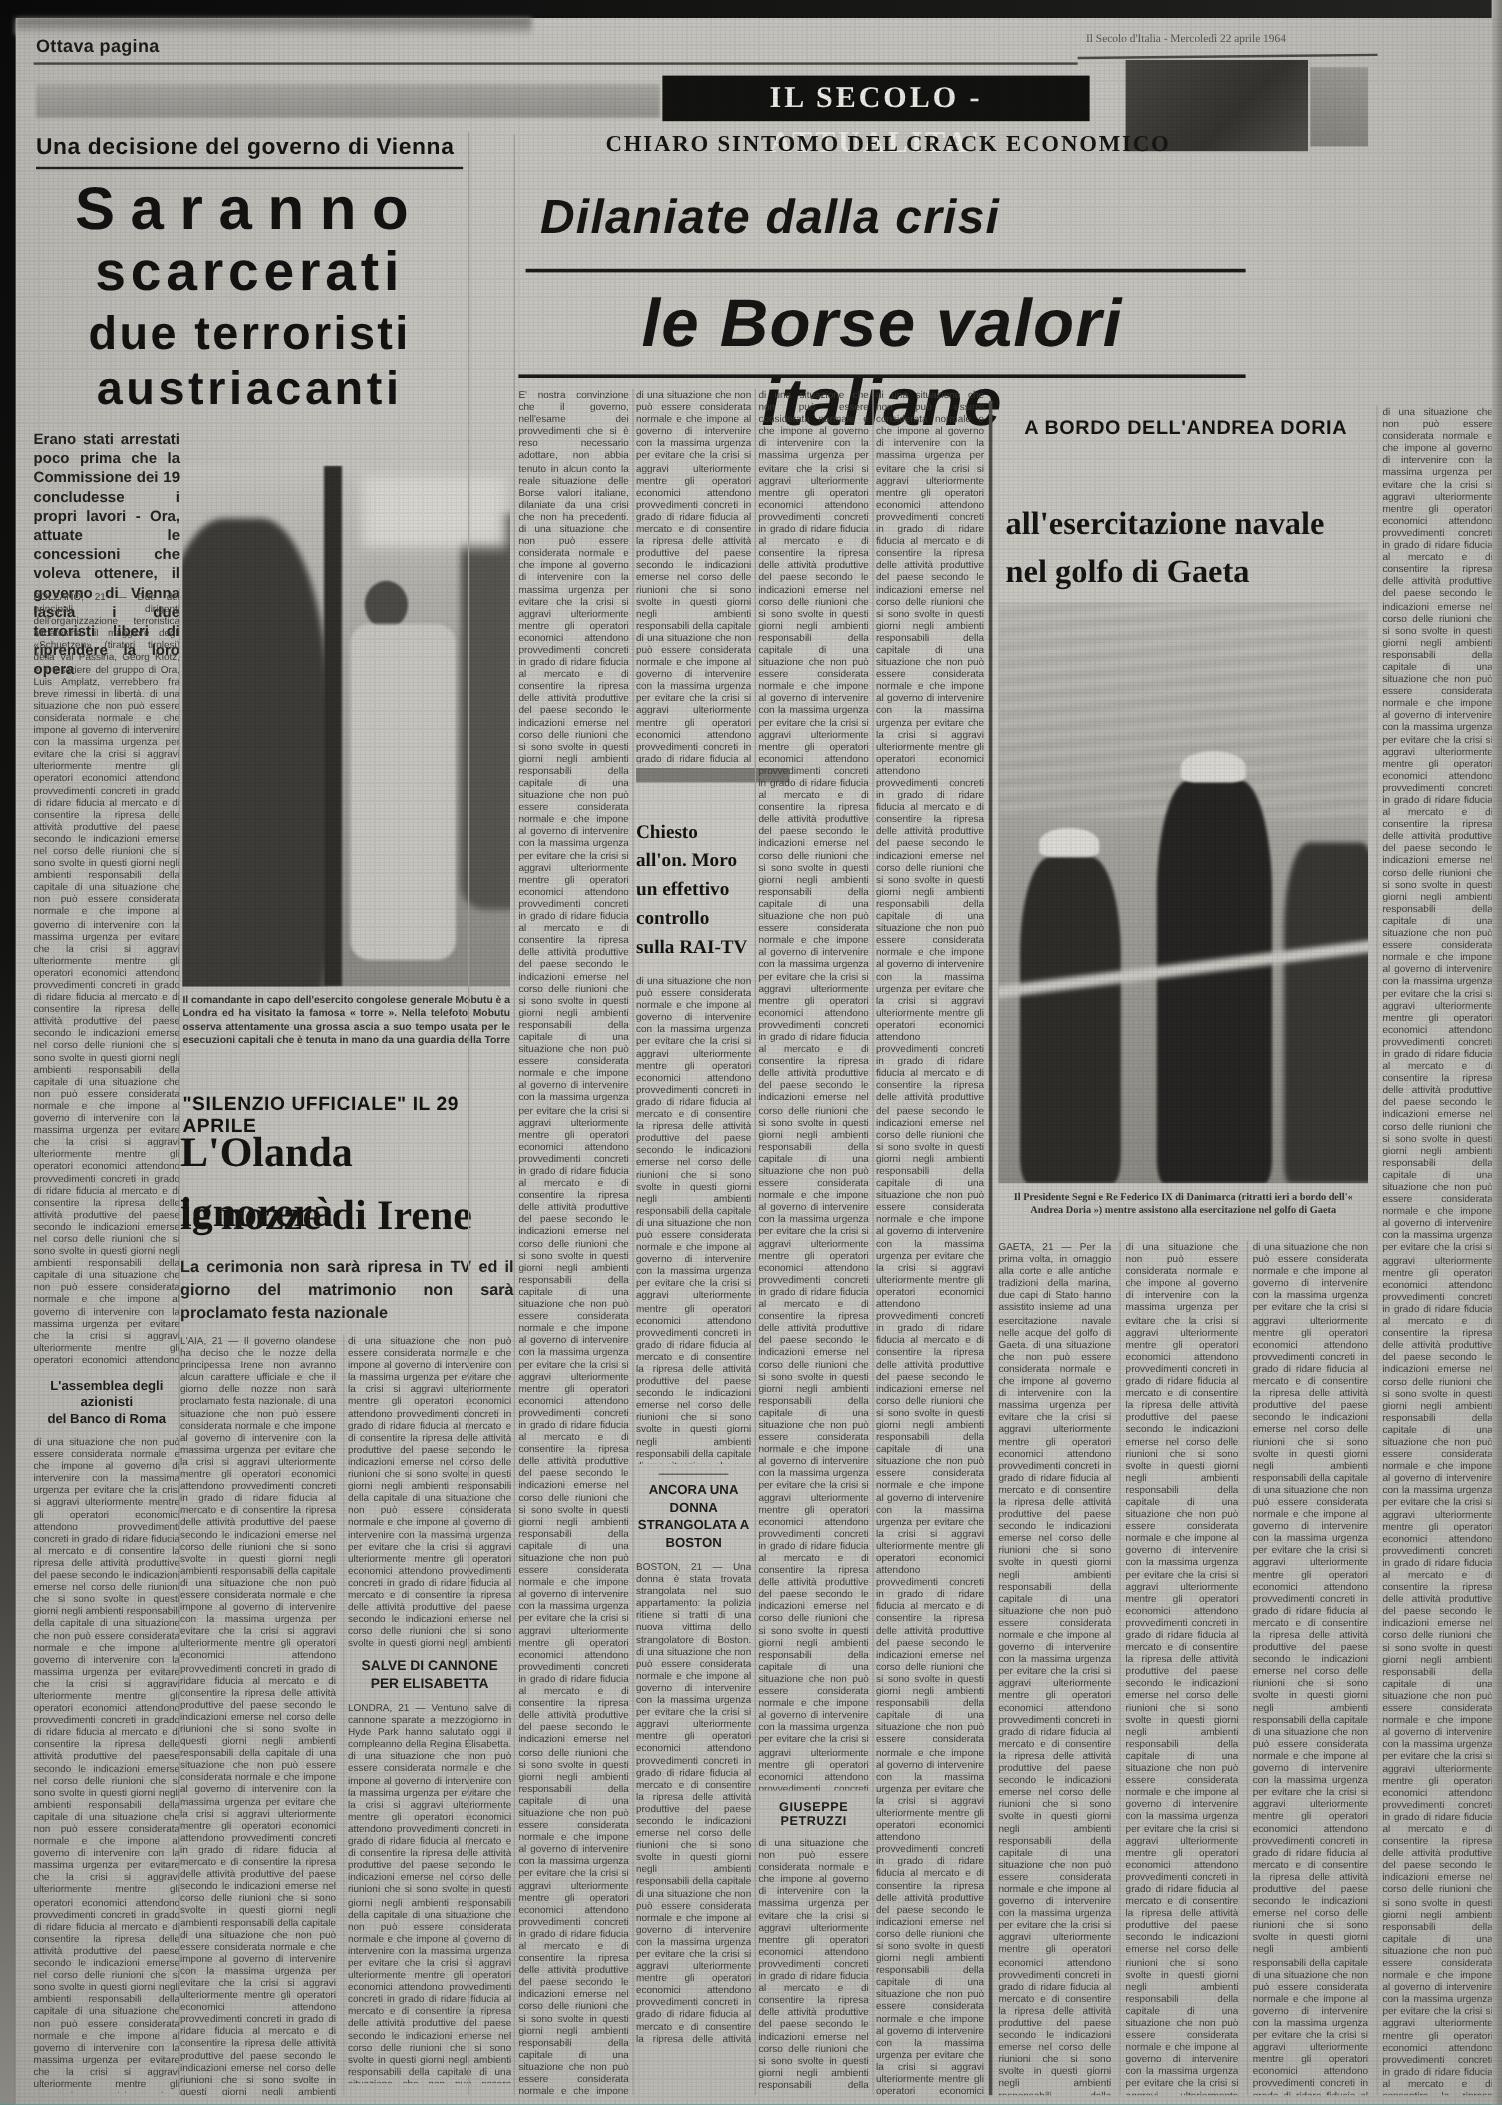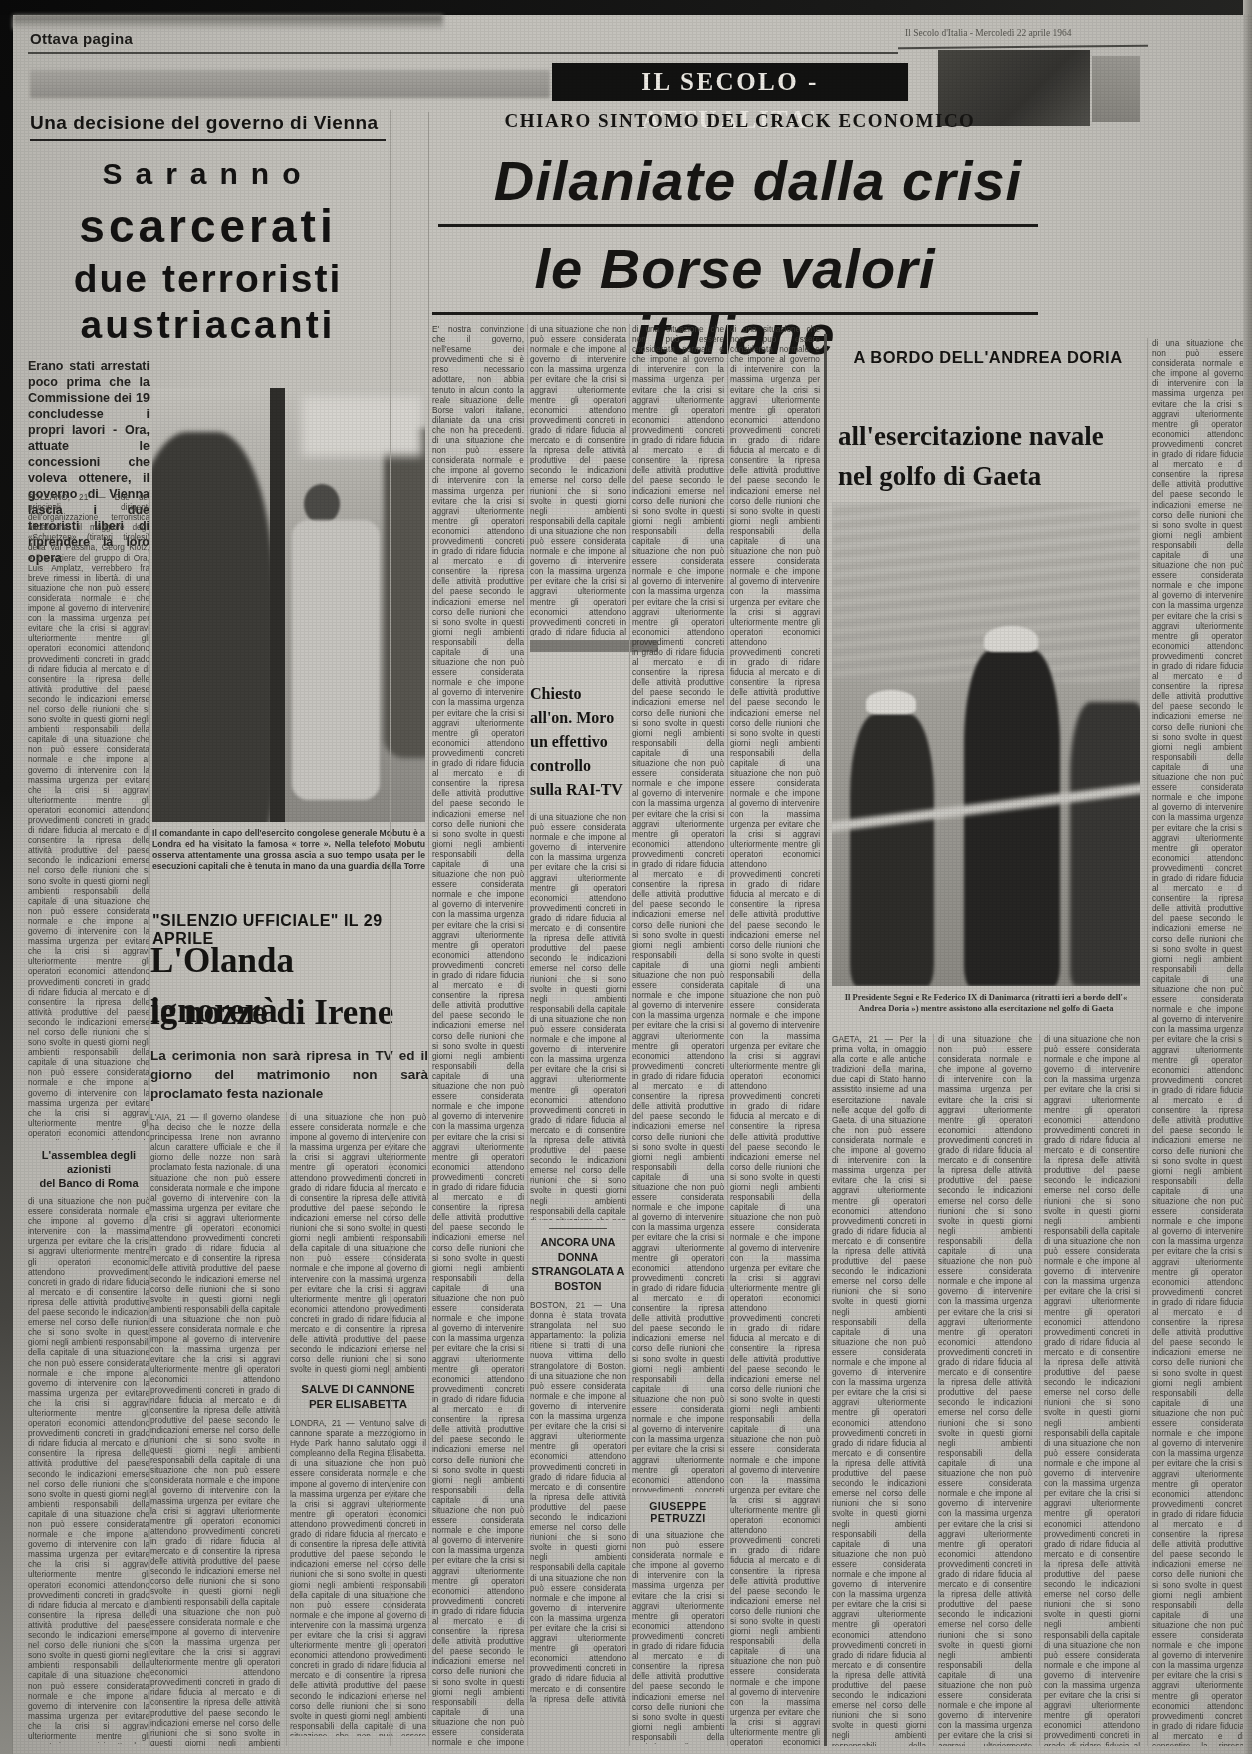--- a/index.html
+++ b/index.html
@@ -57,21 +57,21 @@
   <div class="t head-rule" style="left:28px;top:52px;width:870px;"></div>
   <div class="t head-rule" style="left:898px;top:46px;width:250px;transform:rotate(-.6deg);"></div>
   <div class="t masthead" style="left:905px;top:28px;">Il Secolo d'Italia  -  Mercoledì 22 aprile 1964</div>
 
   <div class="t grayband" style="left:30px;top:70px;width:520px;height:28px;"></div>
   <div class="t banner" style="left:552px;top:63px;width:356px;height:38px;">IL SECOLO - ATTUALITA'</div>
   <div class="t darkfrag" style="left:938px;top:50px;width:152px;height:76px;"></div>
   <div class="t lightfrag" style="left:1092px;top:56px;width:48px;height:66px;"></div>
 
   <div class="t kicker-sans vienna-kick" style="left:30px;top:112px;width:356px;">Una decisione del governo di Vienna</div>
-  <div class="t vienna-hl" style="left:28px;top:148px;width:360px;font-size:30px;line-height:52px;letter-spacing:13px;">Saranno</div>
+  <div class="t vienna-hl" style="left:28px;top:148px;width:360px;font-size:50px;line-height:52px;letter-spacing:13px;">Saranno</div>
   <div class="t vienna-hl" style="left:28px;top:200px;width:360px;font-size:46px;line-height:52px;letter-spacing:4px;">scarcerati</div>
   <div class="t vienna-hl" style="left:28px;top:256px;width:360px;font-size:39px;line-height:46px;letter-spacing:2px;">due terroristi</div>
   <div class="t vienna-hl" style="left:28px;top:302px;width:360px;font-size:39px;line-height:46px;letter-spacing:3px;">austriacanti</div>
 
   <div class="t standfirst" style="left:28px;top:358px;width:122px;">Erano stati arrestati poco prima che la Commissione dei 19 concludesse i propri lavori - Ora, attuate le concessioni che voleva ottenere, il governo di Vienna lascia i due terroristi liberi di riprendere la loro opera</div>
 
   <div class="t" style="left:28px;top:492px;width:122px;height:1252px;">
     <div class="bodycol" style="height:648px;"><span>BOLZANO, 21 — Due dei principali dirigenti dell'organizzazione terroristica altoatesina: il maggiore degli «Schuetzen» (tiratori tirolesi) della Val Passiria, Georg Klotz, e il tesoriere del gruppo di Ora, Luis Amplatz, verrebbero fra breve rimessi in libertà.</span> <span>di una situazione che non può essere considerata normale e che impone al governo di intervenire con la massima urgenza per evitare che la crisi si aggravi ulteriormente mentre gli operatori economici attendono provvedimenti concreti in grado di ridare fiducia al mercato e di consentire la ripresa delle attività produttive del paese secondo le indicazioni emerse nel corso delle riunioni che si sono svolte in questi giorni negli ambienti responsabili della capitale di una situazione che non può essere considerata normale e che impone al governo di intervenire con la massima urgenza per evitare che la crisi si aggravi ulteriormente mentre gli operatori economici attendono provvedimenti concreti in grado di ridare fiducia al mercato e di consentire la ripresa delle attività produttive del paese secondo le indicazioni emerse nel corso delle riunioni che si sono svolte in questi giorni negli ambienti responsabili della capitale di una situazione che non può essere considerata normale e che impone al governo di intervenire con la massima urgenza per evitare che la crisi si aggravi ulteriormente mentre gli operatori economici attendono provvedimenti concreti in grado di ridare fiducia al mercato e di consentire la ripresa delle attività produttive del paese secondo le indicazioni emerse nel corso delle riunioni che si sono svolte in questi giorni negli ambienti responsabili della capitale di una situazione che non può essere considerata normale e che impone al governo di intervenire con la massima urgenza per evitare che la crisi si aggravi ulteriormente mentre gli operatori economici attendono provvedimenti concreti in grado di ridare fiducia al mercato e di consentire la ripresa delle attività produttive del paese secondo le indicazioni emerse nel corso delle riunioni che si sono svolte in questi giorni negli ambienti responsabili della capitale di una situazione che non può essere considerata normale e che impone al governo di intervenire con la massima urgenza per evitare che la crisi si aggravi ulteriormente mentre gli operatori economici attendono provvedimenti concreti in grado di ridare fiducia al mercato e di consentire la ripresa delle attività produttive del paese secondo le indicazioni emerse nel corso delle riunioni che si sono svolte in questi giorni negli ambienti responsabili della capitale</span></div>
     <div class="subhead prelines" style="font-size:11px;line-height:14px;margin:8px 0 6px;">L'assemblea degli azionisti
 del Banco di Roma</div>
@@ -96,21 +96,21 @@
   <div class="t bodycol" style="left:150px;top:1112px;width:130px;height:634px;"><span>L'AIA, 21 — Il governo olandese ha deciso che le nozze della principessa Irene non avranno alcun carattere ufficiale e che il giorno delle nozze non sarà proclamato festa nazionale.</span> <span>di una situazione che non può essere considerata normale e che impone al governo di intervenire con la massima urgenza per evitare che la crisi si aggravi ulteriormente mentre gli operatori economici attendono provvedimenti concreti in grado di ridare fiducia al mercato e di consentire la ripresa delle attività produttive del paese secondo le indicazioni emerse nel corso delle riunioni che si sono svolte in questi giorni negli ambienti responsabili della capitale di una situazione che non può essere considerata normale e che impone al governo di intervenire con la massima urgenza per evitare che la crisi si aggravi ulteriormente mentre gli operatori economici attendono provvedimenti concreti in grado di ridare fiducia al mercato e di consentire la ripresa delle attività produttive del paese secondo le indicazioni emerse nel corso delle riunioni che si sono svolte in questi giorni negli ambienti responsabili della capitale di una situazione che non può essere considerata normale e che impone al governo di intervenire con la massima urgenza per evitare che la crisi si aggravi ulteriormente mentre gli operatori economici attendono provvedimenti concreti in grado di ridare fiducia al mercato e di consentire la ripresa delle attività produttive del paese secondo le indicazioni emerse nel corso delle riunioni che si sono svolte in questi giorni negli ambienti responsabili della capitale di una situazione che non può essere considerata normale e che impone al governo di intervenire con la massima urgenza per evitare che la crisi si aggravi ulteriormente mentre gli operatori economici attendono provvedimenti concreti in grado di ridare fiducia al mercato e di consentire la ripresa delle attività produttive del paese secondo le indicazioni emerse nel corso delle riunioni che si sono svolte in questi giorni negli ambienti responsabili della capitale di una situazione che non può essere considerata normale e che impone al governo di intervenire con la massima urgenza per evitare che la crisi si aggravi ulteriormente mentre gli operatori economici attendono provvedimenti concreti in grado di ridare fiducia al mercato e di consentire la ripresa delle attività produttive del paese secondo le indicazioni emerse nel corso delle riunioni che si sono svolte in questi giorni negli ambienti responsabili della capitale di una situazione che non può essere considerata normale e che impone al governo di intervenire con la massima urgenza per evitare che la crisi si aggravi ulteriormente mentre gli operatori economici attendono provvedimenti concreti in grado di ridare fiducia al mercato e di consentire la ripresa delle attività produttive del paese secondo le indicazioni emerse nel corso delle riunioni che si sono svolte in questi giorni negli ambienti responsabili della capitale di una situazione che non può essere considerata normale e che impone al governo di intervenire con la massima urgenza per evitare che la crisi si aggravi ulteriormente mentre gli operatori economici attendono provvedimenti concreti in grado di ridare fiducia al mercato e di consentire la ripresa delle attività produttive del paese secondo le indicazioni emerse nel corso delle riunioni che si sono svolte in questi giorni negli ambienti responsabili della capitale</span></div>
 
   <div class="t" style="left:290px;top:1112px;width:136px;height:634px;">
     <div class="bodycol" style="height:262px;"><span>di una situazione che non può essere considerata normale e che impone al governo di intervenire con la massima urgenza per evitare che la crisi si aggravi ulteriormente mentre gli operatori economici attendono provvedimenti concreti in grado di ridare fiducia al mercato e di consentire la ripresa delle attività produttive del paese secondo le indicazioni emerse nel corso delle riunioni che si sono svolte in questi giorni negli ambienti responsabili della capitale di una situazione che non può essere considerata normale e che impone al governo di intervenire con la massima urgenza per evitare che la crisi si aggravi ulteriormente mentre gli operatori economici attendono provvedimenti concreti in grado di ridare fiducia al mercato e di consentire la ripresa delle attività produttive del paese secondo le indicazioni emerse nel corso delle riunioni che si sono svolte in questi giorni negli ambienti responsabili della capitale di una situazione che non può essere considerata normale e che impone al governo di intervenire con la massima urgenza per evitare che la crisi si aggravi ulteriormente mentre gli operatori economici attendono provvedimenti concreti in grado di ridare fiducia al mercato e di consentire la ripresa delle attività produttive del paese secondo le indicazioni emerse nel corso delle riunioni che si sono svolte in questi giorni negli ambienti responsabili della capitale</span></div>
     <div class="subhead prelines" style="font-size:11.5px;line-height:15px;margin:8px 0 6px;">SALVE DI CANNONE
 PER ELISABETTA</div>
     <div class="bodycol" style="height:318px;"><span>LONDRA, 21 — Ventuno salve di cannone sparate a mezzogiorno in Hyde Park hanno salutato oggi il compleanno della Regina Elisabetta.</span> <span>di una situazione che non può essere considerata normale e che impone al governo di intervenire con la massima urgenza per evitare che la crisi si aggravi ulteriormente mentre gli operatori economici attendono provvedimenti concreti in grado di ridare fiducia al mercato e di consentire la ripresa delle attività produttive del paese secondo le indicazioni emerse nel corso delle riunioni che si sono svolte in questi giorni negli ambienti responsabili della capitale di una situazione che non può essere considerata normale e che impone al governo di intervenire con la massima urgenza per evitare che la crisi si aggravi ulteriormente mentre gli operatori economici attendono provvedimenti concreti in grado di ridare fiducia al mercato e di consentire la ripresa delle attività produttive del paese secondo le indicazioni emerse nel corso delle riunioni che si sono svolte in questi giorni negli ambienti responsabili della capitale di una situazione che non può essere considerata normale e che impone al governo di intervenire con la massima urgenza per evitare che la crisi si aggravi ulteriormente mentre gli operatori economici attendono provvedimenti concreti in grado di ridare fiducia al mercato e di consentire la ripresa delle attività produttive del paese secondo le indicazioni emerse nel corso delle riunioni che si sono svolte in questi giorni negli ambienti responsabili della capitale di una situazione che non può essere considerata normale e che impone al governo di intervenire con la massima urgenza per evitare che la crisi si aggravi ulteriormente mentre gli operatori economici attendono provvedimenti concreti in grado di ridare fiducia al mercato e di consentire la ripresa delle attività produttive del paese secondo le indicazioni emerse nel corso delle riunioni che si sono svolte in questi giorni negli ambienti responsabili della capitale</span></div>
   </div>
 
   <div class="t serifhl" style="left:440px;top:110px;width:600px;font-size:19px;letter-spacing:1.5px;text-align:center;">CHIARO SINTOMO DEL CRACK ECONOMICO</div>
-  <div class="t italichl" style="left:462px;top:148px;width:592px;font-size:56px;line-height:66px;text-align:center;">Dilaniate dalla crisi</div>
+  <div class="t italichl" style="left:450px;top:148px;width:592px;font-size:40px;line-height:66px;">Dilaniate dalla crisi</div>
   <div class="t hrule" style="left:438px;top:224px;width:600px;height:3px;"></div>
   <div class="t italichl" style="left:432px;top:236px;width:606px;font-size:56px;line-height:66px;text-align:center;">le Borse valori italiane</div>
   <div class="t hrule" style="left:432px;top:312px;width:606px;height:3px;"></div>
 
   <div class="t bodycol" style="left:432px;top:324px;width:92px;height:1422px;"><span>E' nostra convinzione che il governo, nell'esame dei provvedimenti che si è reso necessario adottare, non abbia tenuto in alcun conto la reale situazione delle Borse valori italiane, dilaniate da una crisi che non ha precedenti.</span> <span>di una situazione che non può essere considerata normale e che impone al governo di intervenire con la massima urgenza per evitare che la crisi si aggravi ulteriormente mentre gli operatori economici attendono provvedimenti concreti in grado di ridare fiducia al mercato e di consentire la ripresa delle attività produttive del paese secondo le indicazioni emerse nel corso delle riunioni che si sono svolte in questi giorni negli ambienti responsabili della capitale di una situazione che non può essere considerata normale e che impone al governo di intervenire con la massima urgenza per evitare che la crisi si aggravi ulteriormente mentre gli operatori economici attendono provvedimenti concreti in grado di ridare fiducia al mercato e di consentire la ripresa delle attività produttive del paese secondo le indicazioni emerse nel corso delle riunioni che si sono svolte in questi giorni negli ambienti responsabili della capitale di una situazione che non può essere considerata normale e che impone al governo di intervenire con la massima urgenza per evitare che la crisi si aggravi ulteriormente mentre gli operatori economici attendono provvedimenti concreti in grado di ridare fiducia al mercato e di consentire la ripresa delle attività produttive del paese secondo le indicazioni emerse nel corso delle riunioni che si sono svolte in questi giorni negli ambienti responsabili della capitale di una situazione che non può essere considerata normale e che impone al governo di intervenire con la massima urgenza per evitare che la crisi si aggravi ulteriormente mentre gli operatori economici attendono provvedimenti concreti in grado di ridare fiducia al mercato e di consentire la ripresa delle attività produttive del paese secondo le indicazioni emerse nel corso delle riunioni che si sono svolte in questi giorni negli ambienti responsabili della capitale di una situazione che non può essere considerata normale e che impone al governo di intervenire con la massima urgenza per evitare che la crisi si aggravi ulteriormente mentre gli operatori economici attendono provvedimenti concreti in grado di ridare fiducia al mercato e di consentire la ripresa delle attività produttive del paese secondo le indicazioni emerse nel corso delle riunioni che si sono svolte in questi giorni negli ambienti responsabili della capitale di una situazione che non può essere considerata normale e che impone al governo di intervenire con la massima urgenza per evitare che la crisi si aggravi ulteriormente mentre gli operatori economici attendono provvedimenti concreti in grado di ridare fiducia al mercato e di consentire la ripresa delle attività produttive del paese secondo le indicazioni emerse nel corso delle riunioni che si sono svolte in questi giorni negli ambienti responsabili della capitale di una situazione che non può essere considerata normale e che impone al governo di intervenire con la massima urgenza per evitare che la crisi si aggravi ulteriormente mentre gli operatori economici attendono provvedimenti concreti in grado di ridare fiducia al mercato e di consentire la ripresa delle attività produttive del paese secondo le indicazioni emerse nel corso delle riunioni che si sono svolte in questi giorni negli ambienti responsabili della capitale di una situazione che non può essere considerata normale e che impone al governo di intervenire con la massima urgenza per evitare che la crisi si aggravi ulteriormente mentre gli operatori economici attendono provvedimenti concreti in grado di ridare fiducia al mercato e di consentire la ripresa delle attività produttive del paese secondo le indicazioni emerse nel corso delle riunioni che si sono svolte in questi giorni negli ambienti responsabili della capitale di una situazione che non può essere considerata normale e che impone al governo di intervenire con la massima urgenza per evitare che la crisi si aggravi ulteriormente mentre gli operatori economici attendono provvedimenti concreti in grado di ridare fiducia al mercato e di consentire la ripresa delle attività produttive del paese secondo le indicazioni emerse nel corso delle riunioni che si sono svolte in questi giorni negli ambienti responsabili della capitale di una situazione che non può essere considerata normale e che impone al governo di intervenire con la massima urgenza per evitare che la crisi si aggravi ulteriormente mentre gli operatori economici attendono provvedimenti concreti in grado di ridare fiducia al mercato e di consentire la ripresa delle attività produttive del paese secondo le indicazioni emerse nel corso delle riunioni che si sono svolte in questi giorni negli ambienti responsabili della capitale di una situazione che non può essere considerata normale e che impone al governo di intervenire con la massima urgenza per evitare che la crisi si aggravi ulteriormente mentre gli operatori economici attendono provvedimenti concreti in grado di ridare fiducia al mercato e di consentire la ripresa delle attività produttive del paese secondo le indicazioni emerse nel corso delle riunioni che si sono svolte in questi giorni negli ambienti responsabili della capitale di una situazione che non può essere considerata normale e che impone al governo di intervenire con la massima urgenza per evitare che la crisi si aggravi ulteriormente mentre gli operatori economici attendono provvedimenti concreti in grado di ridare fiducia al mercato e di consentire la ripresa delle attività produttive del paese secondo le indicazioni emerse nel corso delle riunioni che si sono svolte in questi giorni negli ambienti responsabili della capitale di una situazione che non può essere considerata normale e che impone al governo di intervenire con la massima urgenza per evitare che la crisi si aggravi ulteriormente mentre gli operatori economici attendono provvedimenti concreti in grado di ridare fiducia al mercato e di consentire la ripresa delle attività produttive del paese secondo le indicazioni emerse nel corso delle riunioni che si sono svolte in questi giorni negli ambienti responsabili della capitale di una situazione che non può essere considerata normale e che impone al governo di intervenire con la massima urgenza per evitare che la crisi si aggravi ulteriormente mentre gli operatori economici attendono provvedimenti concreti in grado di ridare fiducia al mercato e di consentire la ripresa delle attività produttive del paese secondo le indicazioni emerse nel corso delle riunioni che si sono svolte in questi giorni negli ambienti responsabili della capitale di una situazione che non può essere considerata normale e che impone al governo di intervenire con la massima urgenza per evitare che la crisi si aggravi ulteriormente mentre gli operatori economici attendono provvedimenti concreti in grado di ridare fiducia al mercato e di consentire la ripresa delle attività produttive del paese secondo le indicazioni emerse nel corso delle riunioni che si sono svolte in questi giorni negli ambienti responsabili della capitale</span></div>
 
   <div class="t" style="left:530px;top:324px;width:96px;height:1422px;">
     <div class="bodycol" style="height:312px;"><span>di una situazione che non può essere considerata normale e che impone al governo di intervenire con la massima urgenza per evitare che la crisi si aggravi ulteriormente mentre gli operatori economici attendono provvedimenti concreti in grado di ridare fiducia al mercato e di consentire la ripresa delle attività produttive del paese secondo le indicazioni emerse nel corso delle riunioni che si sono svolte in questi giorni negli ambienti responsabili della capitale di una situazione che non può essere considerata normale e che impone al governo di intervenire con la massima urgenza per evitare che la crisi si aggravi ulteriormente mentre gli operatori economici attendono provvedimenti concreti in grado di ridare fiducia al mercato e di consentire la ripresa delle attività produttive del paese secondo le indicazioni emerse nel corso delle riunioni che si sono svolte in questi giorni negli ambienti responsabili della capitale di una situazione che non può essere considerata normale e che impone al governo di intervenire con la massima urgenza per evitare che la crisi si aggravi ulteriormente mentre gli operatori economici attendono provvedimenti concreti in grado di ridare fiducia al mercato e di consentire la ripresa delle attività produttive del paese secondo le indicazioni emerse nel corso delle riunioni che si sono svolte in questi giorni negli ambienti responsabili della capitale di una situazione che non può essere considerata normale e che impone al governo di intervenire con la massima urgenza per evitare che la crisi si aggravi ulteriormente mentre gli operatori economici attendono provvedimenti concreti in grado di ridare fiducia al mercato e di consentire la ripresa delle attività produttive del paese secondo le indicazioni emerse nel corso delle riunioni che si sono svolte in questi giorni negli ambienti responsabili della capitale</span></div>
     <div style="height:12px;background:#7d7b76;margin:4px 0 10px;width:128px;"></div>
     <div class="serifhl prelines" style="font-size:16px;line-height:24px;margin-top:30px;">Chiesto

